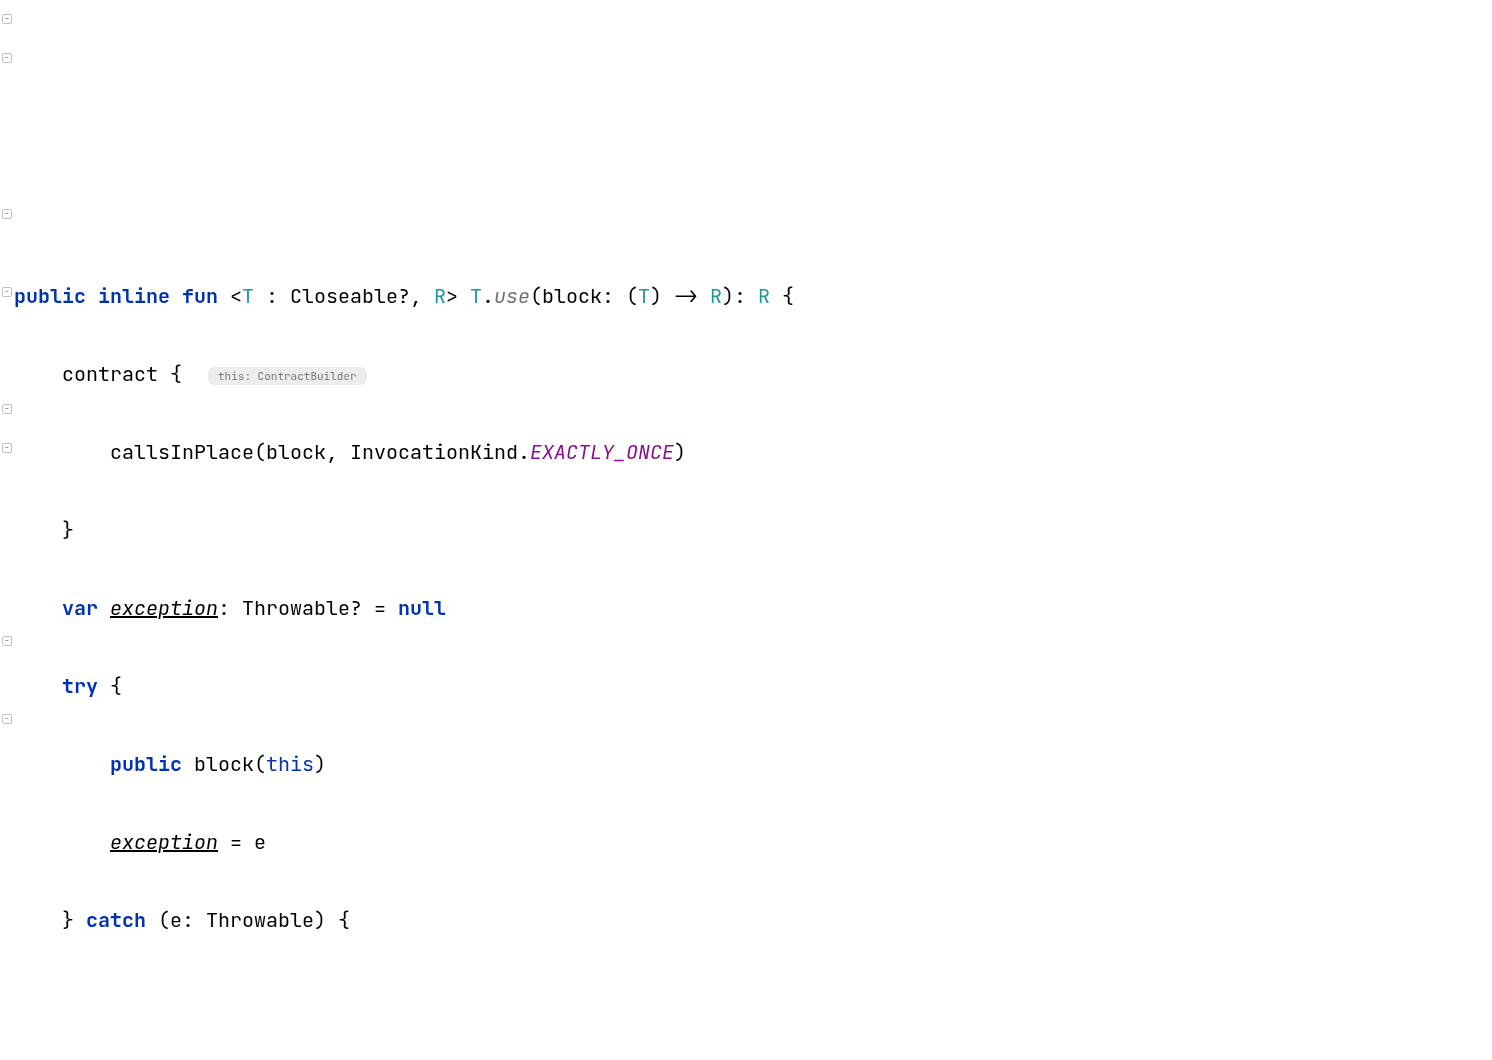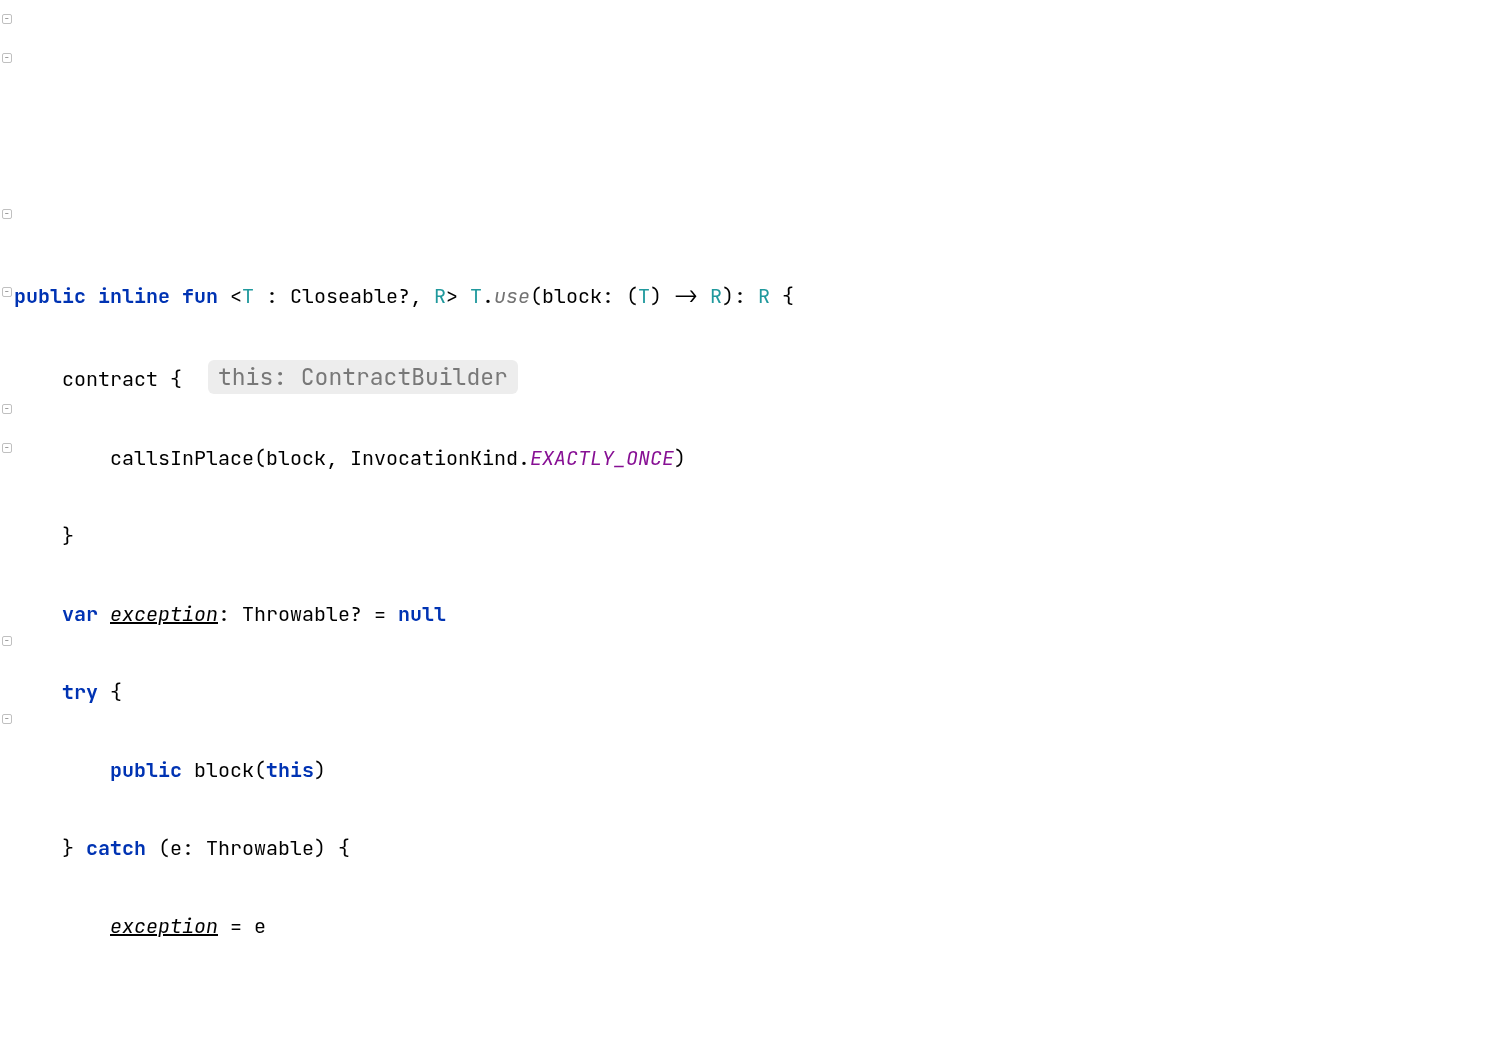--- a/index.html
+++ b/index.html
@@ -50,25 +50,25 @@
       white-space: pre;
       position: relative;
     }
     .kw { color: #0033B3; font-weight: bold; }
     .type-param { color: #20999D; }
     .fn-name { color: #737373; font-style: italic; }
     .call { color: #000000; }
     .ident { color: #000000; }
     .underlined { text-decoration: underline; text-decoration-color: #000; font-style: italic; }
     .prop-static { color: #871094; font-style: italic; }
-    .this-kw { color: #0033B3; font-weight: bold; }
+    .this-kw { color: #0033B3; font-weight: normal; }
     .hint {
       background: #EDEDED;
       color: #787878;
-      font-size: 23px;
+      font-size: 11px;
       padding: 2px 10px;
       border-radius: 6px;
       font-style: normal;
       font-weight: normal;
       margin: 0 2px;
       vertical-align: 1px;
     }
     .punct { color: #000; }
   </style>
 </head>
@@ -88,22 +88,22 @@
 </div>
 
 <div class="code-content">
 <span class="line"><span class="kw">public</span> <span class="kw">inline</span> <span class="kw">fun</span> <span class="punct">&lt;</span><span class="type-param">T</span> <span class="punct">:</span> <span class="ident">Closeable?</span><span class="punct">,</span> <span class="type-param">R</span><span class="punct">&gt;</span> <span class="type-param">T</span><span class="punct">.</span><span class="fn-name">use</span><span class="punct">(</span><span class="ident">block</span><span class="punct">:</span> <span class="punct">(</span><span class="type-param">T</span><span class="punct">)</span> <span class="punct">-&gt;</span> <span class="type-param">R</span><span class="punct">):</span> <span class="type-param">R</span> <span class="punct">{</span></span>
 <span class="line">    <span class="call">contract</span> <span class="punct">{</span>  <span class="hint">this: ContractBuilder</span></span>
 <span class="line">        <span class="ident">callsInPlace</span><span class="punct">(</span><span class="ident">block</span><span class="punct">,</span> <span class="ident">InvocationKind</span><span class="punct">.</span><span class="prop-static">EXACTLY_ONCE</span><span class="punct">)</span></span>
 <span class="line">    <span class="punct">}</span></span>
 <span class="line">    <span class="kw">var</span> <span class="ident underlined">exception</span><span class="punct">:</span> <span class="ident">Throwable?</span> <span class="punct">=</span> <span class="kw">null</span></span>
 <span class="line">    <span class="kw">try</span> <span class="punct">{</span></span>
 <span class="line">        <span class="kw">public</span> <span class="ident">block</span><span class="punct">(</span><span class="this-kw">this</span><span class="punct">)</span></span>
+<span class="line">        <span class="ident underlined">exception</span> <span class="punct">=</span> <span class="ident">e</span></span>
 <span class="line">    <span class="punct">}</span> <span class="kw">catch</span> <span class="punct">(</span><span class="ident">e</span><span class="punct">:</span> <span class="ident">Throwable</span><span class="punct">)</span> <span class="punct">{</span></span>
-<span class="line">        <span class="ident underlined">exception</span> <span class="punct">=</span> <span class="ident">e</span></span>
 <span class="line">      </span>
 
 
 
 
 
 
 
 
 

